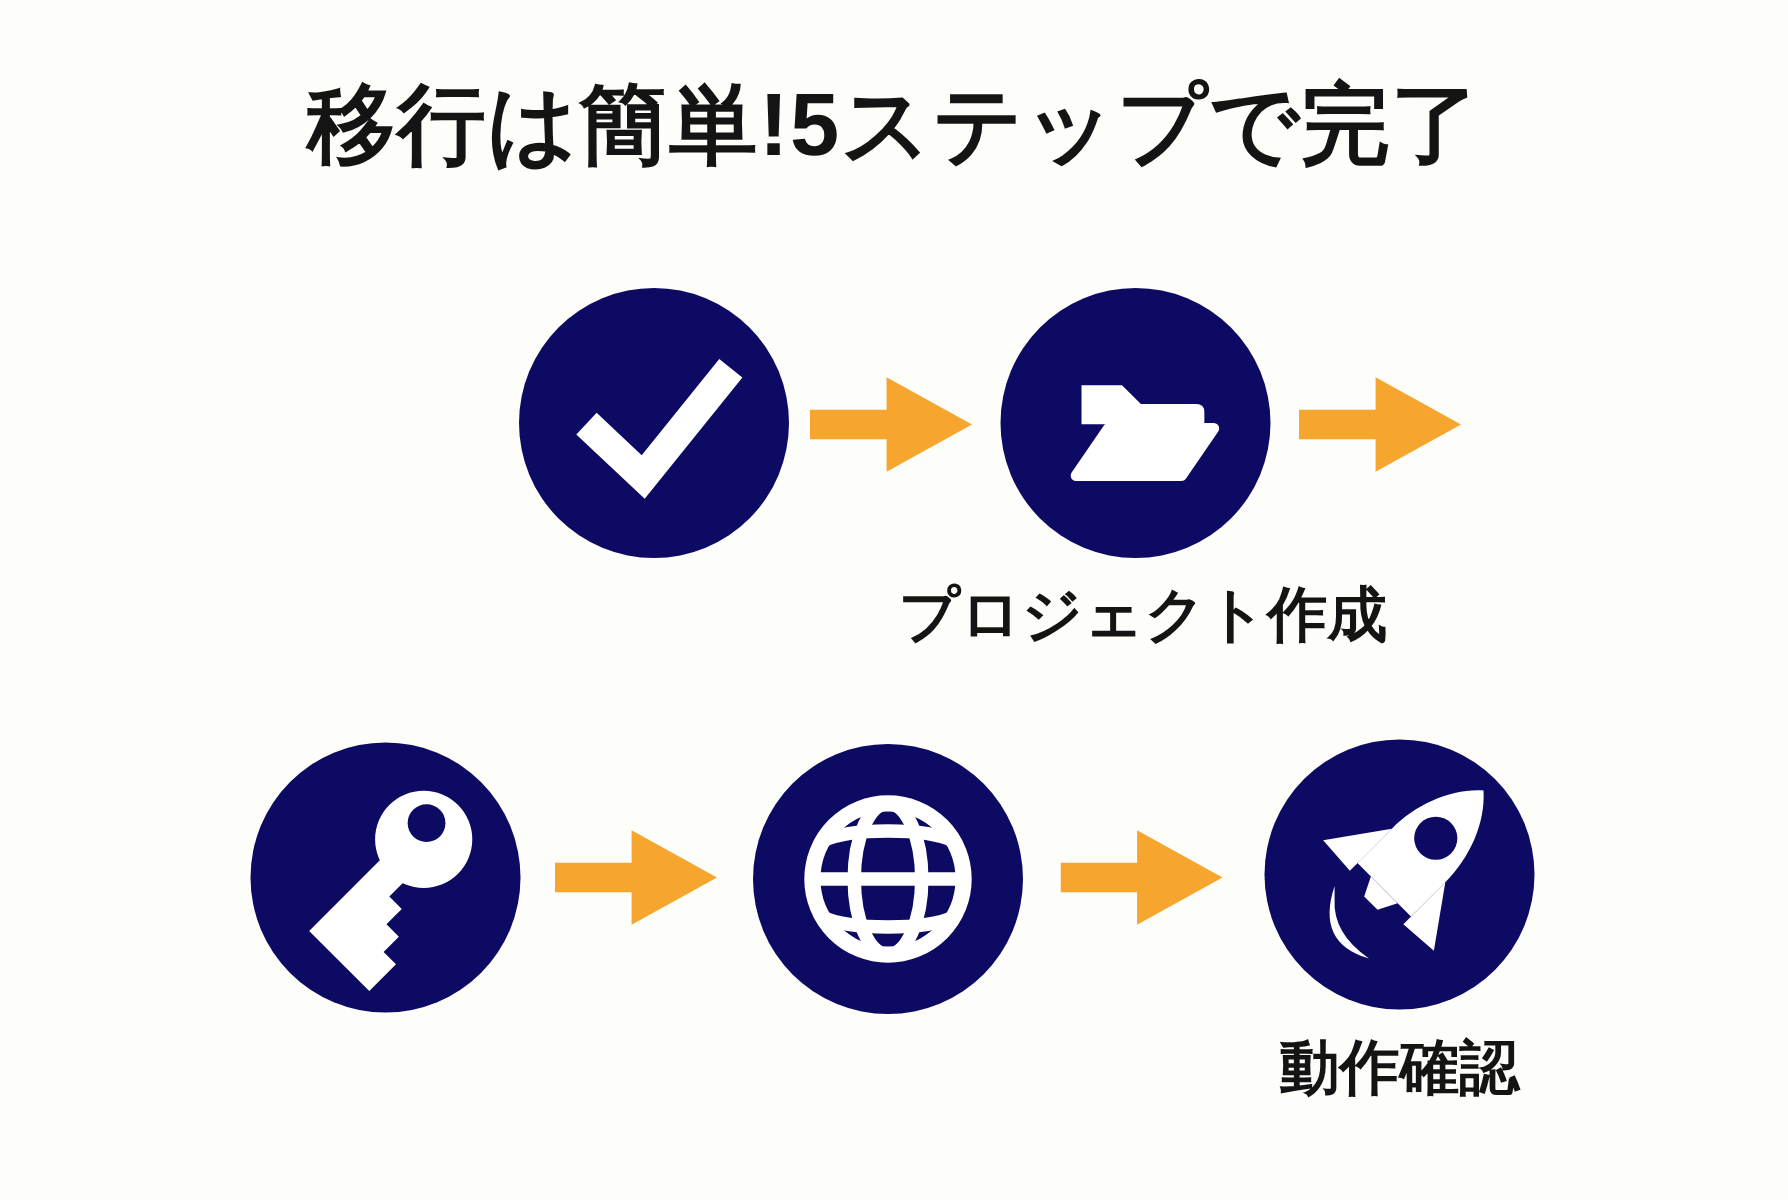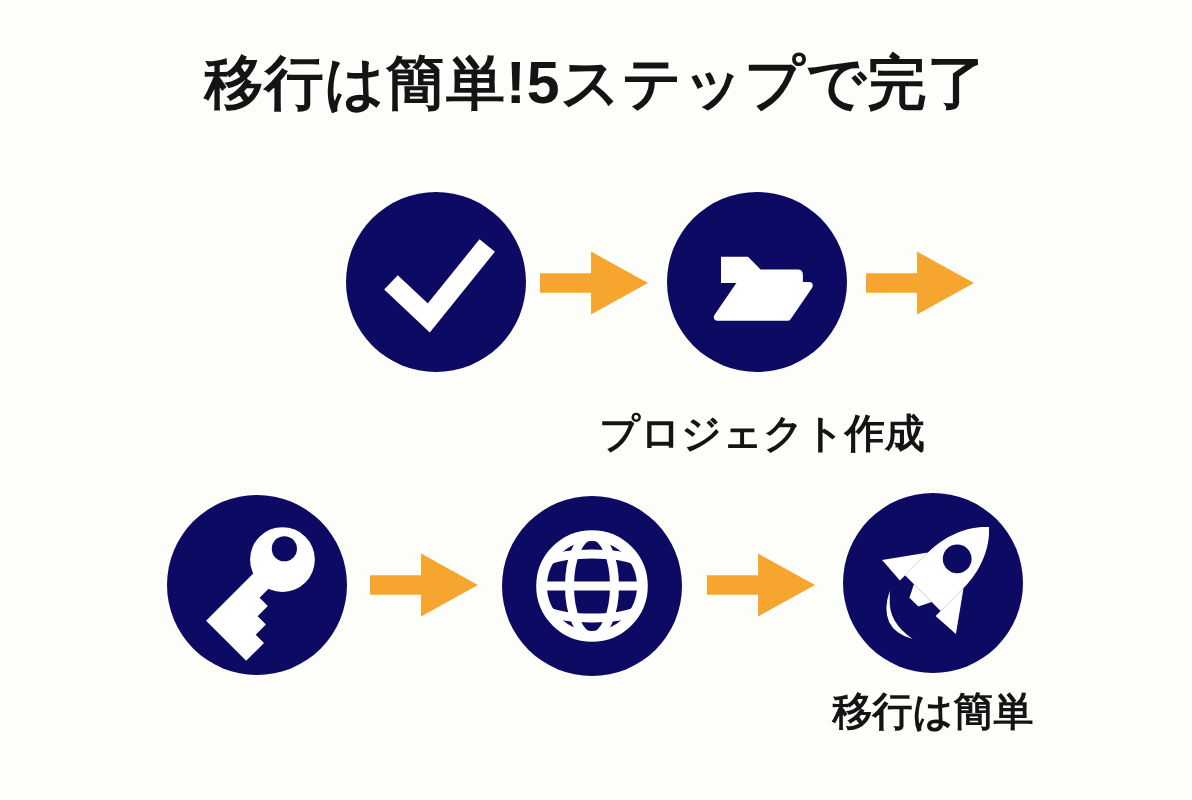--- a/index.html
+++ b/index.html
@@ -58,21 +58,21 @@
     color:var(--amber);
   }
   .arrow svg{width:100%;height:100%;display:block;}
   
   #c1{left:346px;top:192px;}
   #c2{left:667px;top:192px;}
   #c3{left:167px;top:495px;}
   #c4{left:502px;top:496px;}
   #c5{left:843px;top:493px;}
   #l1{left:451px;top:382px;}
-  #l2{left:762px;top:382px;margin-top:24px;}
+  #l2{left:762px;top:382px;}
   #l3{left:259px;top:684px;}
   #l4{left:598px;top:684px;}
   #l5{left:933px;top:684px;}
   #a1{left:540px;top:251px;}
   #a2{left:866px;top:251px;}
   #a3{left:370px;top:553px;}
   #a4{left:707px;top:553px;}
 </style>
 </head>
 <body>
@@ -146,15 +146,15 @@
       <g transform="rotate(45 50 50)">
         <path d="M36 40 L21 61 L36 62 Z" fill="#ffffff"></path>
         <path d="M64 40 L79 61 L64 62 Z" fill="#ffffff"></path>
         <path d="M50 6 C59 14 64 27 64 40 L64 58 L36 58 L36 40 C36 27 41 14 50 6 Z" fill="#ffffff"></path>
         <path d="M43 58 L57 58 L53.5 65 L46.5 65 Z" fill="#ffffff"></path>
         <circle cx="50" cy="31" r="8" fill="var(--navy)"></circle>
         <path d="M36 70 Q46 90 64 80 Q48 83 39.5 73.5 Q37.5 71.5 36 70 Z" fill="#ffffff"></path>
       </g>
     </svg>
   </div>
-  <div class="step-label" id="l5">移行は簡単</div>
+  <div class="step-label" id="l5">動作確認</div>
 
 </div>
 
 </body></html>

